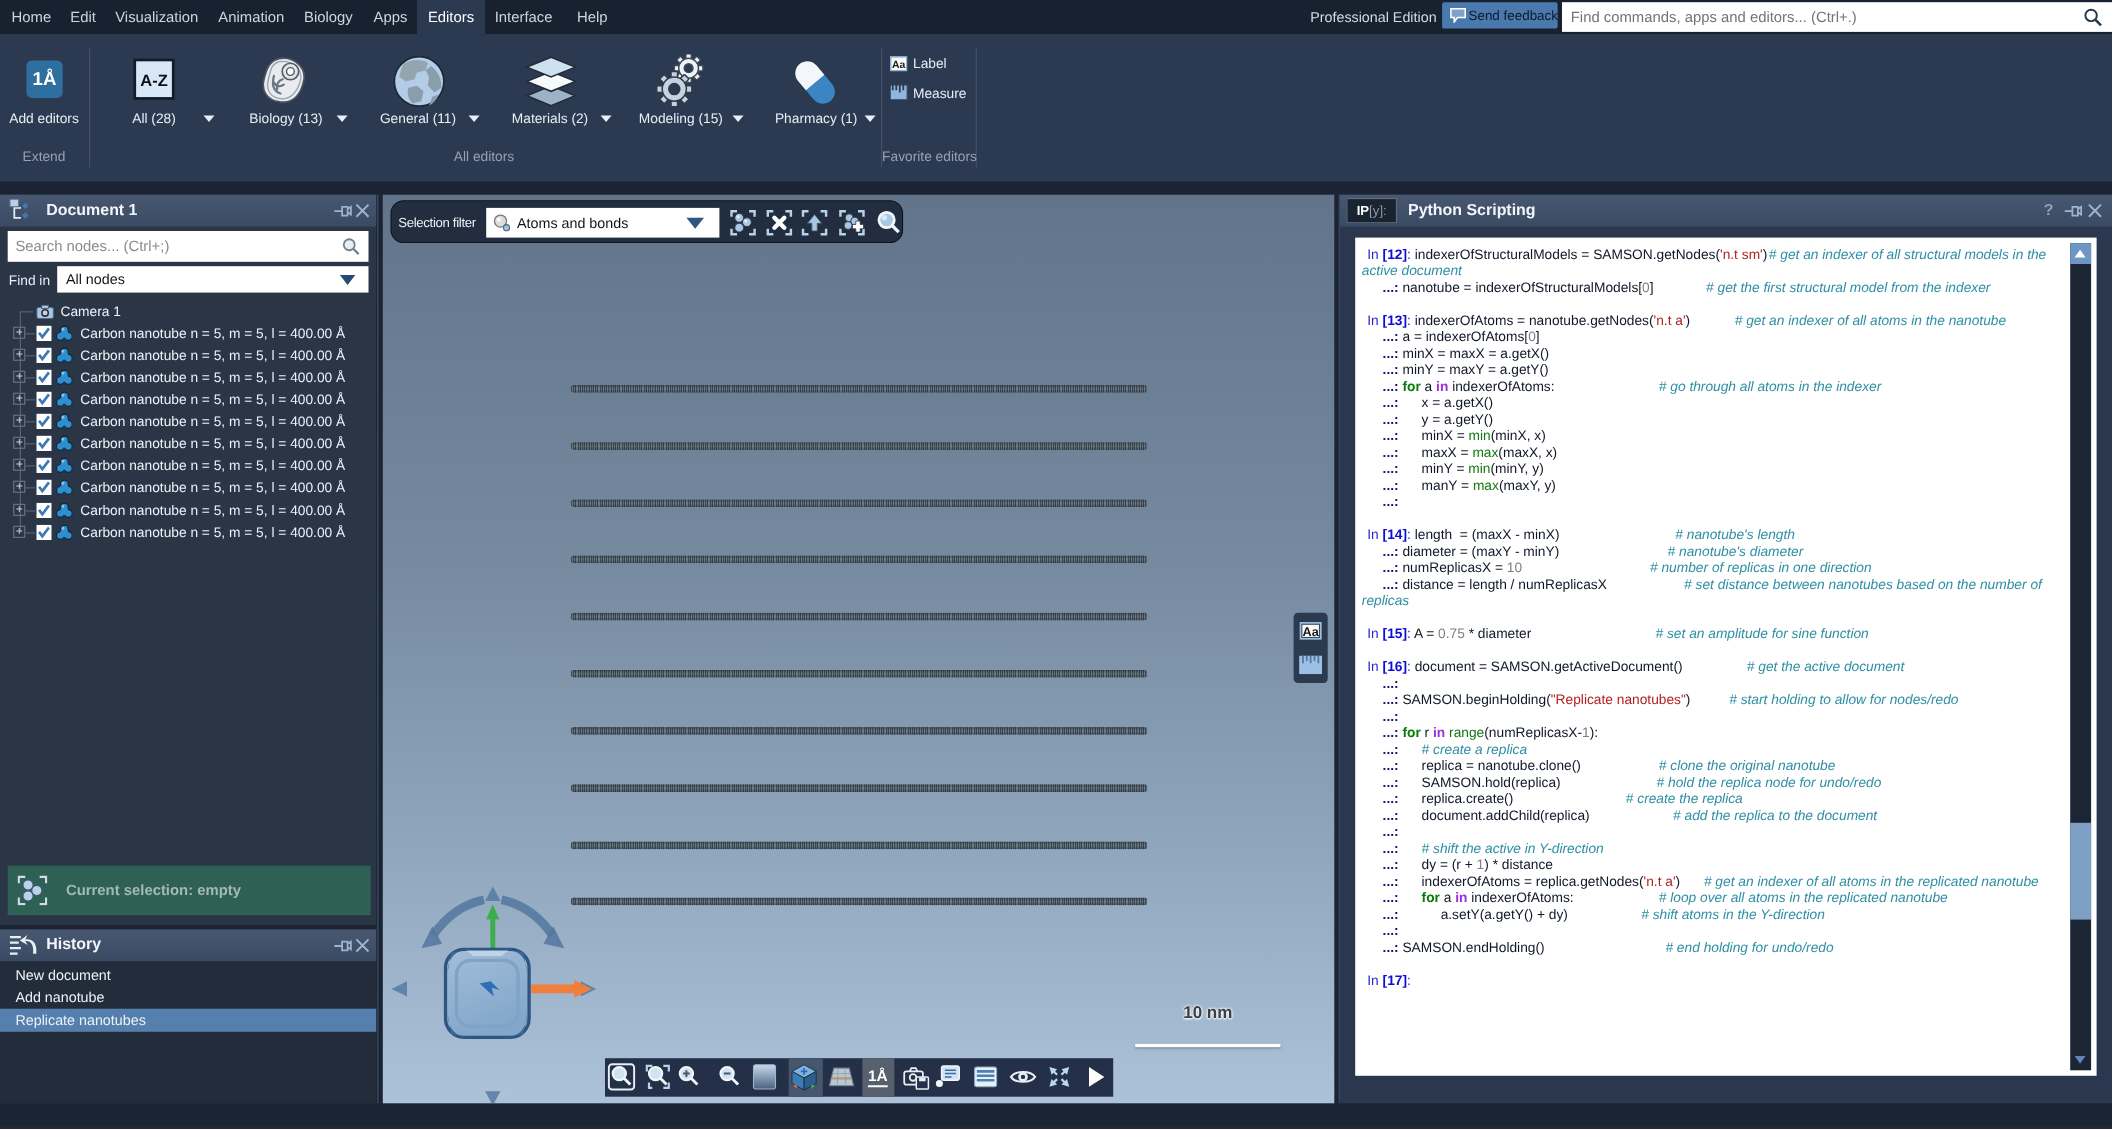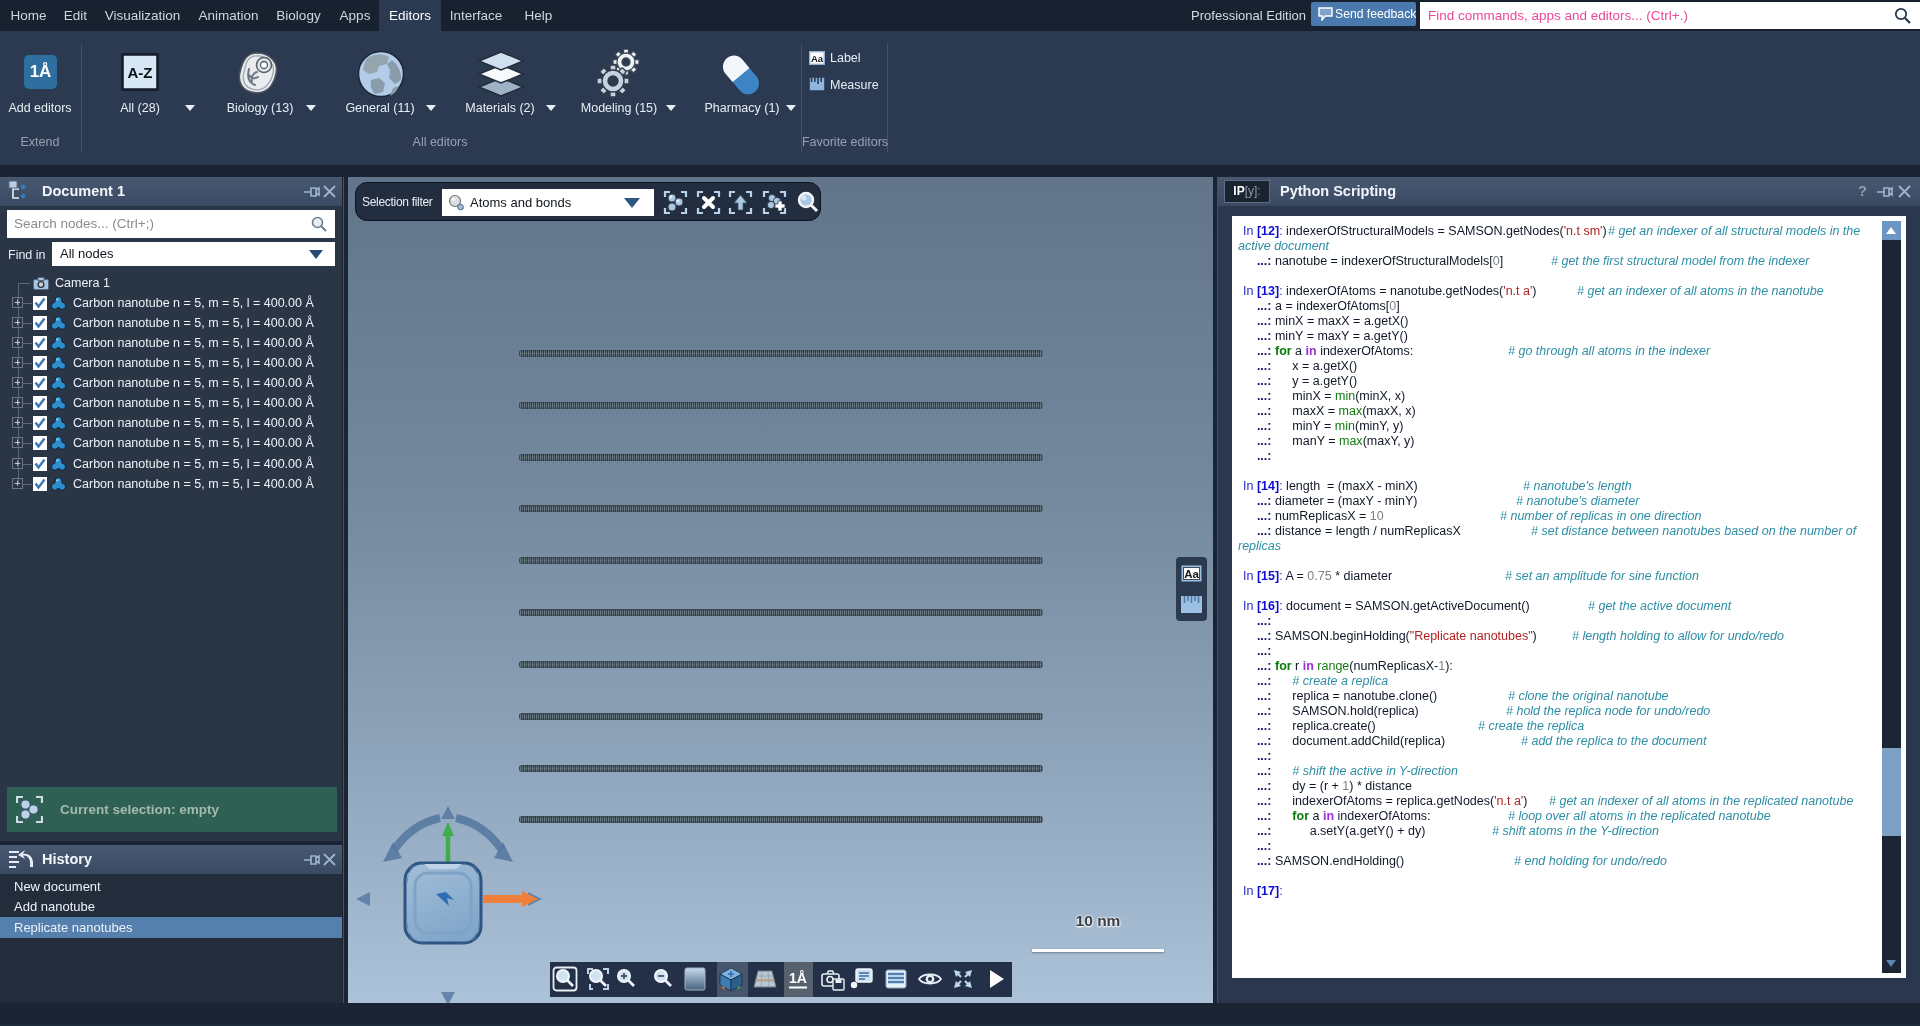--- a/index.html
+++ b/index.html
@@ -45,27 +45,27 @@
 <div class="mtab" style="left:0px;width:57px">Home</div>
 <div class="mtab" style="left:53px;width:45px">Edit</div>
 <div class="mtab" style="left:97px;width:91px">Visualization</div>
 <div class="mtab" style="left:188px;width:81px">Animation</div>
 <div class="mtab" style="left:267px;width:63px">Biology</div>
 <div class="mtab" style="left:329px;width:52px">Apps</div>
 <div class="mtab act" style="left:379px;width:62px">Editors</div>
 <div class="mtab" style="left:441px;width:70px">Interface</div>
 <div class="mtab" style="left:510px;width:57px">Help</div>
 <div class="abs" style="left:1170px;top:0;width:136px;height:31px;line-height:31px;text-align:right;color:#d2dbe6;font-size:13px">Professional Edition</div>
-<div class="abs" style="left:1311px;top:2px;width:105px;height:24px;background:#4a7aad;border-radius:2px;color:#ffffff;line-height:24px">
+<div class="abs" style="left:1311px;top:2px;width:105px;height:24px;background:#4a7aad;border-radius:2px;color:#0f172a;line-height:24px">
  <svg style="position:absolute;left:7px;top:5px" width="15" height="14" viewBox="0 0 15 14">
         <path d="M1 1h13v8h-7l-3 4v-4H1z" fill="#7fa3c8" stroke="#fff" stroke-width="1.4"></path>
       </svg>
  <span style="position:absolute;left:24px;font-size:12.2px;white-space:nowrap">Send feedback</span>
     </div>
-<div class="abs" style="left:1420px;top:2px;width:500px;height:27px;background:#fff;color:#ec4899;line-height:27px;padding-left:8px;font-size:13.5px">Find commands, apps and editors... (Ctrl+.)
+<div class="abs" style="left:1420px;top:2px;width:500px;height:27px;background:#fff;color:#737373;line-height:27px;padding-left:8px;font-size:13.5px">Find commands, apps and editors... (Ctrl+.)
  <svg style="position:absolute;right:8px;top:4px" width="19" height="19" viewBox="0 0 19 19">
         <circle cx="8" cy="8" r="5.2" fill="none" stroke="#27374e" stroke-width="1.8"></circle>
         <line x1="12" y1="12" x2="17" y2="17" stroke="#27374e" stroke-width="2.2"></line>
       </svg>
 </div>
 </div>
 <div id="ribbon">
 <div class="vsep" style="left:81px;top:13px;height:108px"></div>
 <div class="vsep" style="left:801px;top:13px;height:108px"></div>
 <div class="vsep" style="left:887px;top:13px;height:108px"></div>
@@ -619,21 +619,21 @@
 <div class="l" style="padding-left:11px"><span class="pi">In </span><span class="pn">[14]</span><span class="pi">:</span> length&nbsp; = (maxX - minX)<span class="cm" style="left:291px"># nanotube's length</span></div>
 <div class="l" style="padding-left:11px"><span class="pc">&nbsp;&nbsp;&nbsp;&nbsp;...:</span> diameter = (maxY - minY)<span class="cm" style="left:284px"># nanotube's diameter</span></div>
 <div class="l" style="padding-left:11px"><span class="pc">&nbsp;&nbsp;&nbsp;&nbsp;...:</span> numReplicasX = <span class="g">10</span><span class="cm" style="left:268px"># number of replicas in one direction</span></div>
 <div class="l" style="padding-left:11px"><span class="pc">&nbsp;&nbsp;&nbsp;&nbsp;...:</span> distance = length / numReplicasX<span class="cm" style="left:299px"># set distance between nanotubes based on the number of</span></div>
 <div class="l" style="padding-left:6px"><span class="c">replicas</span></div>
 <div class="l" style="padding-left:11px"></div>
 <div class="l" style="padding-left:11px"><span class="pi">In </span><span class="pn">[15]</span><span class="pi">:</span> A = <span class="g">0.75</span> * diameter<span class="cm" style="left:273px"># set an amplitude for sine function</span></div>
 <div class="l" style="padding-left:11px"></div>
 <div class="l" style="padding-left:11px"><span class="pi">In </span><span class="pn">[16]</span><span class="pi">:</span> document = SAMSON.getActiveDocument()<span class="cm" style="left:356px"># get the active document</span></div>
 <div class="l" style="padding-left:11px"><span class="pc">&nbsp;&nbsp;&nbsp;&nbsp;...:</span> </div>
-<div class="l" style="padding-left:11px"><span class="pc">&nbsp;&nbsp;&nbsp;&nbsp;...:</span> SAMSON.beginHolding(<span class="s">"Replicate nanotubes"</span>)<span class="cm" style="left:340px"># length holding to allow for undo/redo</span></div>
+<div class="l" style="padding-left:11px"><span class="pc">&nbsp;&nbsp;&nbsp;&nbsp;...:</span> SAMSON.beginHolding(<span class="s">"Replicate nanotubes"</span>)<span class="cm" style="left:340px"># start holding to allow for nodes/redo</span></div>
 <div class="l" style="padding-left:11px"><span class="pc">&nbsp;&nbsp;&nbsp;&nbsp;...:</span> </div>
 <div class="l" style="padding-left:11px"><span class="pc">&nbsp;&nbsp;&nbsp;&nbsp;...:</span> <span class="k">for</span> r <span class="k2">in</span> <span class="b">range</span>(numReplicasX-<span class="g">1</span>):</div>
 <div class="l" style="padding-left:11px"><span class="pc">&nbsp;&nbsp;&nbsp;&nbsp;...:</span> &nbsp;&nbsp;&nbsp;&nbsp;&nbsp;<span class="c"># create a replica</span></div>
 <div class="l" style="padding-left:11px"><span class="pc">&nbsp;&nbsp;&nbsp;&nbsp;...:</span> &nbsp;&nbsp;&nbsp;&nbsp;&nbsp;replica = nanotube.clone()<span class="cm" style="left:276px"># clone the original nanotube</span></div>
 <div class="l" style="padding-left:11px"><span class="pc">&nbsp;&nbsp;&nbsp;&nbsp;...:</span> &nbsp;&nbsp;&nbsp;&nbsp;&nbsp;SAMSON.hold(replica)<span class="cm" style="left:274px"># hold the replica node for undo/redo</span></div>
 <div class="l" style="padding-left:11px"><span class="pc">&nbsp;&nbsp;&nbsp;&nbsp;...:</span> &nbsp;&nbsp;&nbsp;&nbsp;&nbsp;replica.create()<span class="cm" style="left:246px"># create the replica</span></div>
 <div class="l" style="padding-left:11px"><span class="pc">&nbsp;&nbsp;&nbsp;&nbsp;...:</span> &nbsp;&nbsp;&nbsp;&nbsp;&nbsp;document.addChild(replica)<span class="cm" style="left:289px"># add the replica to the document</span></div>
 <div class="l" style="padding-left:11px"><span class="pc">&nbsp;&nbsp;&nbsp;&nbsp;...:</span> </div>
 <div class="l" style="padding-left:11px"><span class="pc">&nbsp;&nbsp;&nbsp;&nbsp;...:</span> &nbsp;&nbsp;&nbsp;&nbsp;&nbsp;<span class="c"># shift the active in Y-direction</span></div>
 <div class="l" style="padding-left:11px"><span class="pc">&nbsp;&nbsp;&nbsp;&nbsp;...:</span> &nbsp;&nbsp;&nbsp;&nbsp;&nbsp;dy = (r + <span class="g">1</span>) * distance</div>

